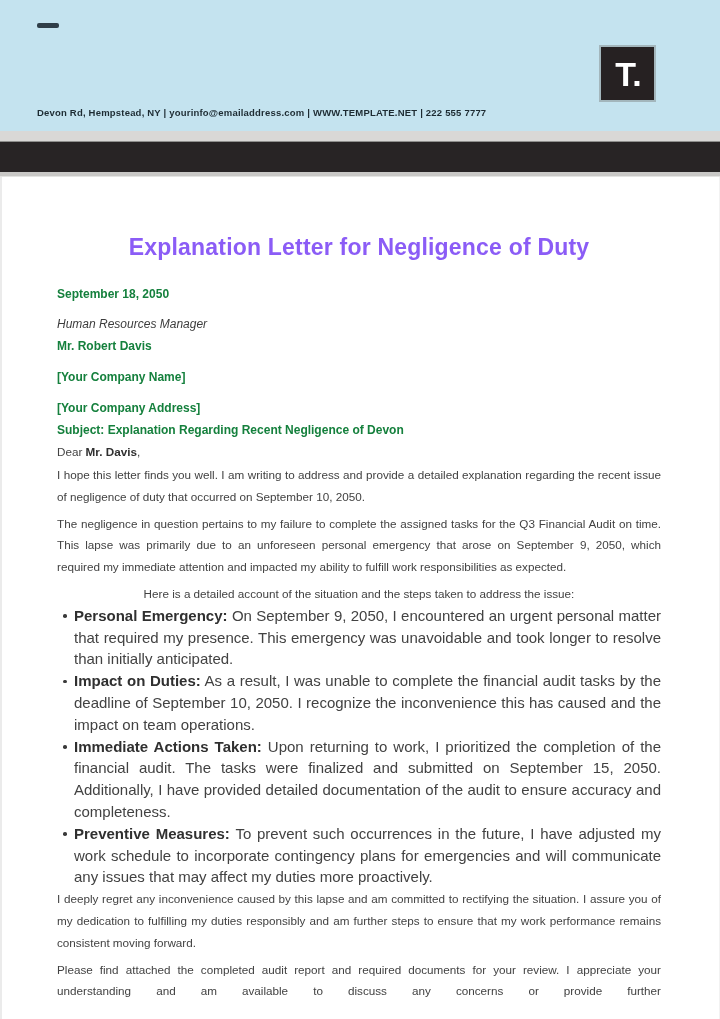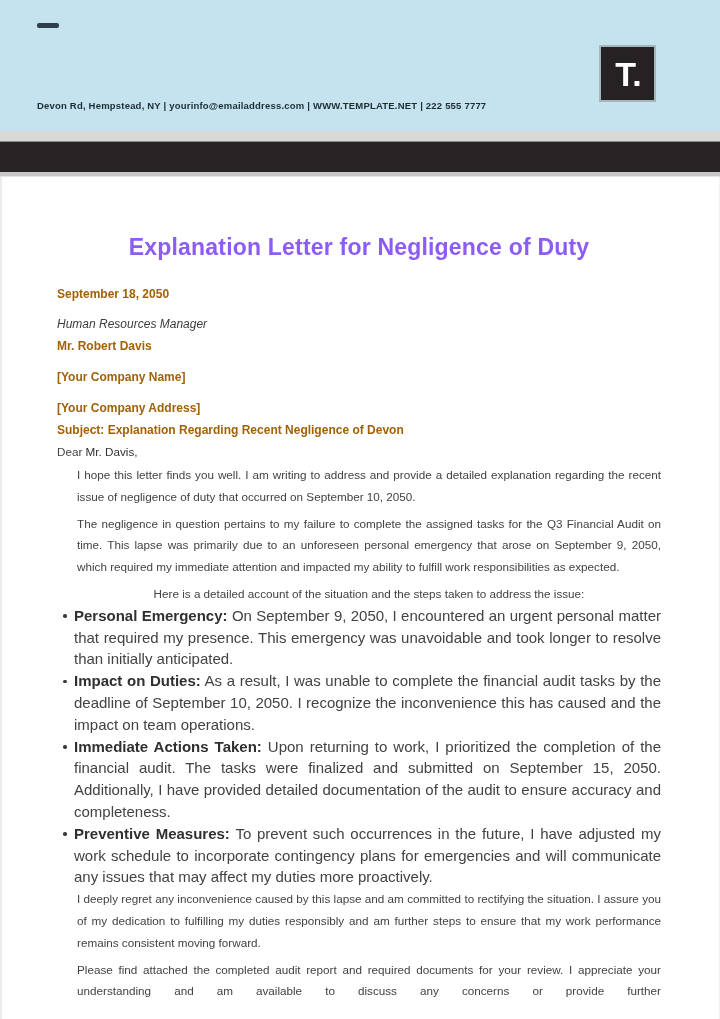--- a/index.html
+++ b/index.html
@@ -50,21 +50,21 @@
     color: #ffffff;
     font-weight: bold;
     font-size: 34px;
     line-height: 1;
     letter-spacing: 0px;
     padding-left: 2px;
   }
   .header-contact {
     position: absolute;
     left: 37px;
-    bottom: 20px;
+    bottom: 13px;
     font-size: 9.5px;
     font-weight: bold;
     letter-spacing: 0.2px;
     color: #1d2b32;
     white-space: nowrap;
   }
   .strip-light { height: 11px; background: #d9d8d6; border-bottom: 1px solid #8f8f8d; }
   .bar-dark  { height: 30px; background: #282425; }
   .strip-sub   { height: 5px; background: #c9c8c6; border-bottom: 1px solid #e4e4e2; }
 
@@ -78,43 +78,42 @@
     font-size: 23px;
     font-weight: bold;
     color: #8b5cf6;
     letter-spacing: 0.2px;
     margin-bottom: 22px;
   }
   .meta-line {
     font-size: 12px;
     line-height: 22px;
     font-weight: bold;
-    color: #a16207;
+    color: #15803d;
   }
   .meta-line.italic {
     font-style: italic;
     font-weight: normal;
     color: #3c3c3c;
     margin-top: 8px;
   }
   .meta-line.spaced-top { margin-top: 9px; }
   .salutation {
     font-size: 11.7px;
     line-height: 22px;
     color: #424242;
   }
-  .salutation .bold-name { font-weight: normal; color: #303030; }
+  .salutation .bold-name { font-weight: bold; color: #303030; }
   .body-copy { margin-top: 1px; }
   .para {
     font-size: 11.7px;
     line-height: 21.8px;
     text-align: justify;
     color: #424242;
     margin-bottom: 5px;
-    margin-left: 20px;
   }
   .para.no-justify { text-align: center; margin-bottom: 0; }
   .para.justify-last { text-align-last: justify; margin-bottom: 0; }
   ul.bullet-list {
     list-style: none;
     margin: 0 0 0 0;
     padding: 0;
   }
   ul.bullet-list li {
     position: relative;

